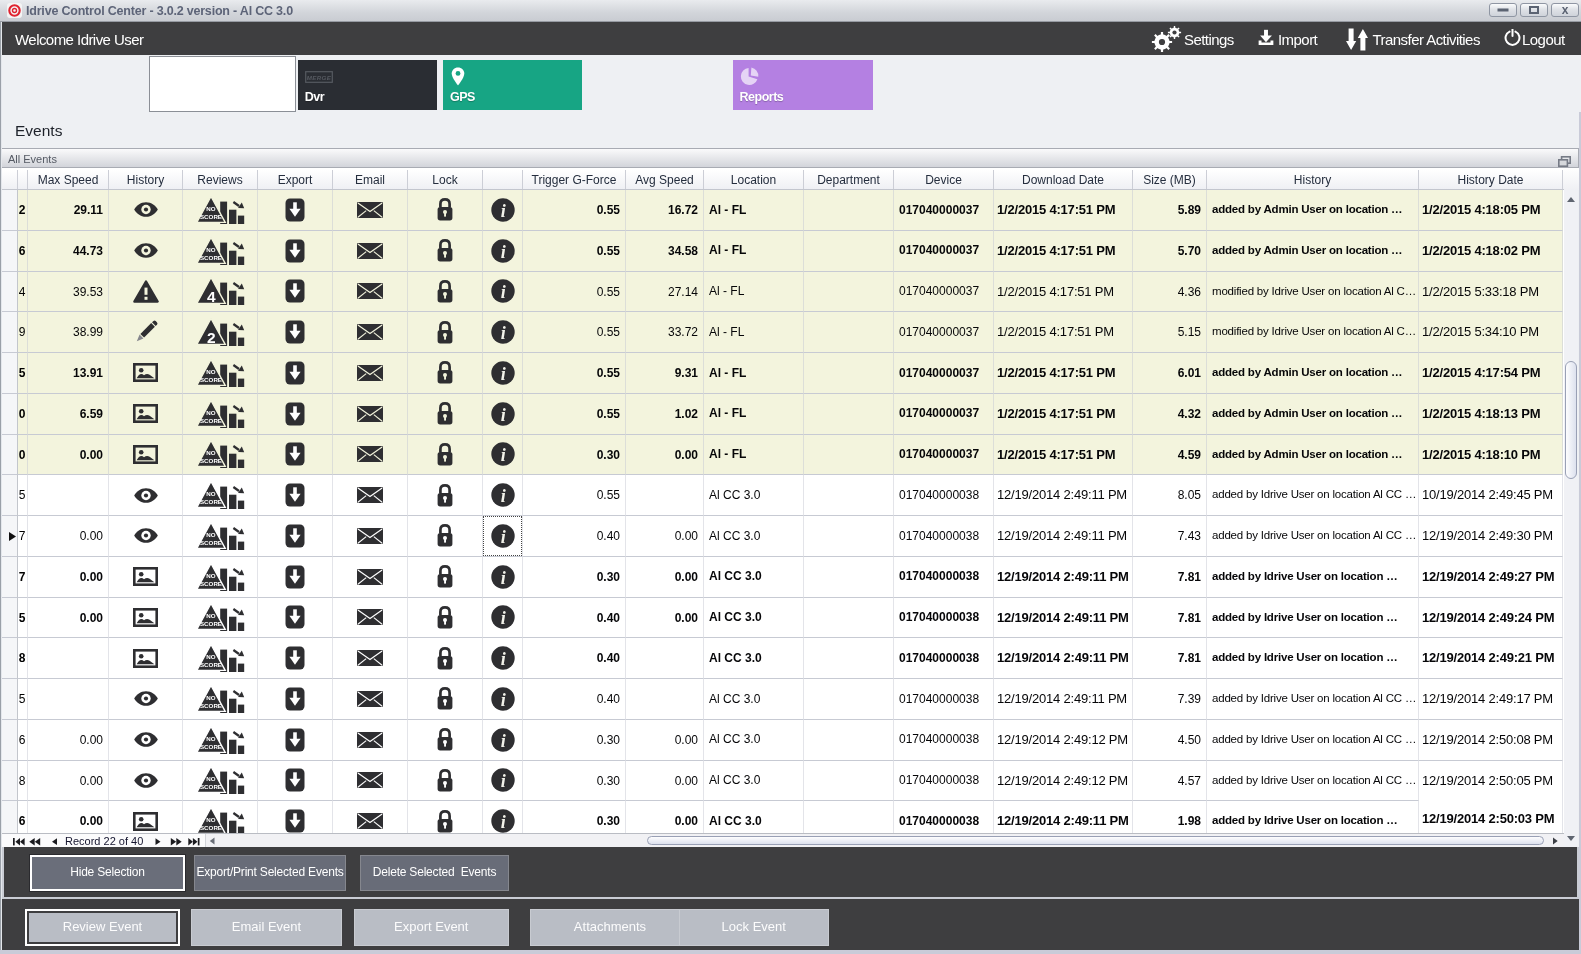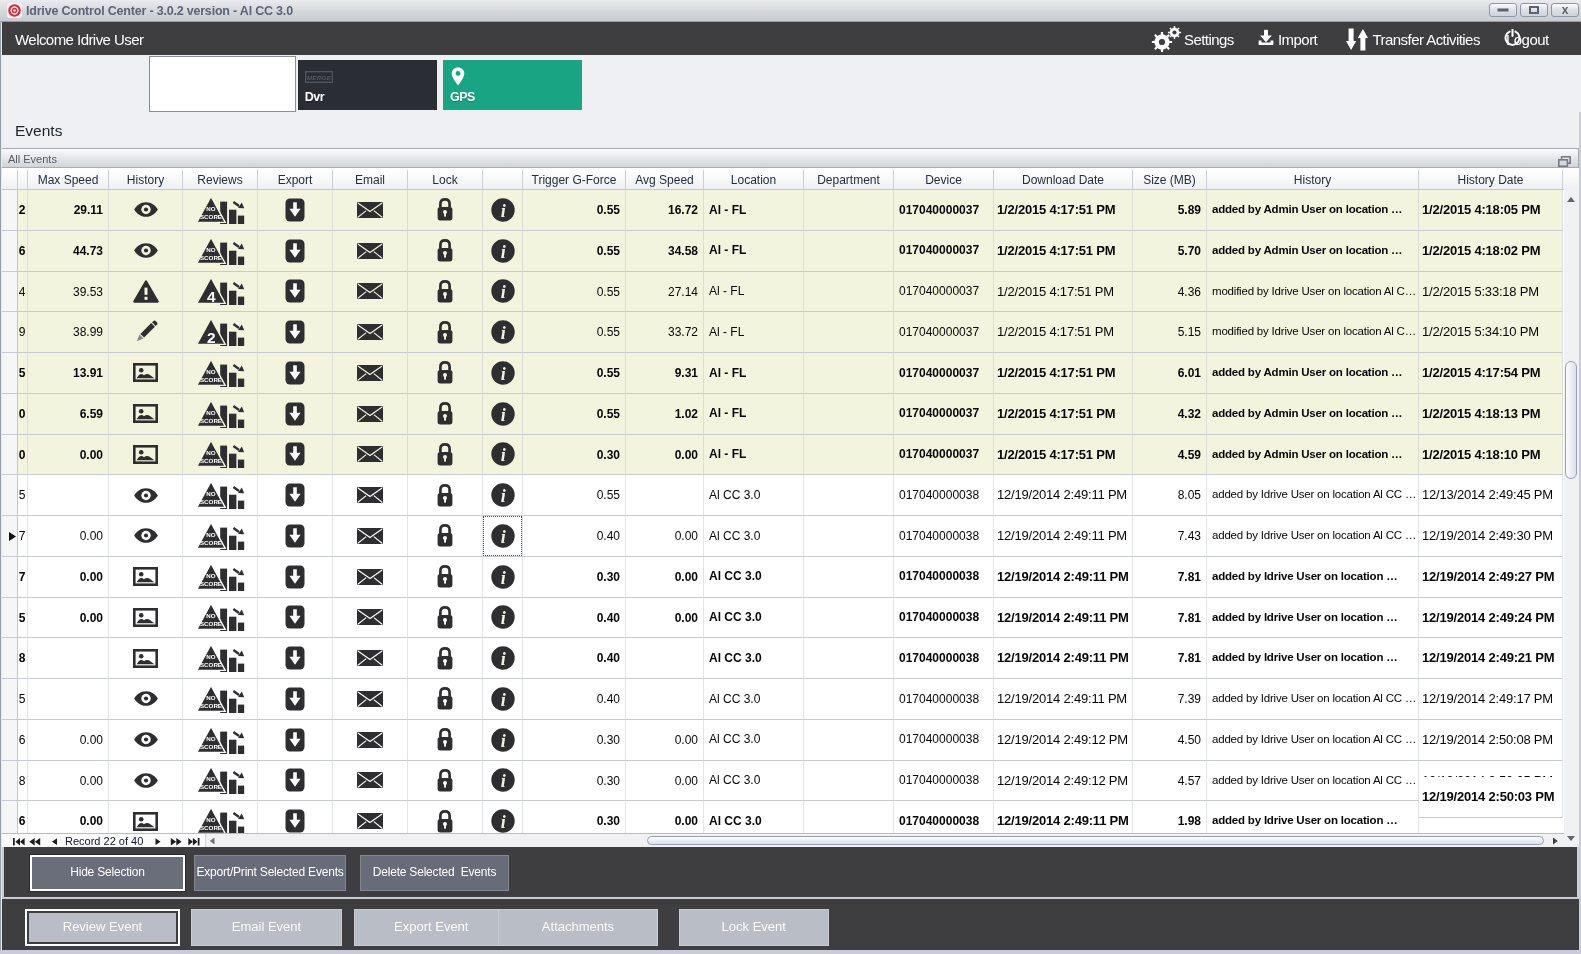--- a/index.html
+++ b/index.html
@@ -103,38 +103,47 @@
             <path d="M14.4 23.5 L19.4 23.5 L19.4 11 L22 11 L16.9 2 L11.8 11 L14.4 11 Z"></path>
           </g>
         </svg></span>
       <span class="lbl" style="left:26.5px">Transfer Activities</span>
     </div>
   <div class="menuitem" style="left:1504px">
       <span style="position:absolute;top:7px"><svg width="17" height="17" viewBox="0 0 22 22">
           <path d="M7.2 3.4 A9 9 0 1 0 14.8 3.4" stroke="#fff" stroke-width="2.6" fill="none" stroke-linecap="round"></path>
           <line x1="11" y1="0.5" x2="11" y2="9" stroke="#fff" stroke-width="2.6" stroke-linecap="round"></line>
         </svg></span>
-      <span class="lbl" style="left:2px">Logout</span>
+      <span class="lbl" style="left:18px">Logout</span>
     </div>
 </div>
 <div id="tabs">
   <div id="selwrap"></div>
   <div class="tab" style="left:443px;width:139px;background:#17a584">
       <span class="tic"><svg width="14" height="19" viewBox="0 0 14 19">
           <path d="M7 0.5 C10.6 0.5 13.3 3.2 13.3 6.6 C13.3 11 7 18.5 7 18.5 C7 18.5 0.7 11 0.7 6.6 C0.7 3.2 3.4 0.5 7 0.5 Z" fill="#fff"></path>
           <circle cx="7" cy="6.4" r="2.4" fill="#17a584"></circle>
         </svg></span>
       <span class="lbl">GPS</span>
     </div>
   <div class="tab" style="left:297.8px;width:139.7px;background:#2a2d33">
       <span class="tic" style="top:9px"><svg width="28" height="12" viewBox="0 0 28 12">
           <rect x="0.7" y="0.7" width="26.6" height="10.6" fill="none" stroke="#565a61" stroke-width="1.2"></rect>
           <text x="14" y="8.6" text-anchor="middle" font-family="Liberation Sans" font-size="6.2" font-style="italic" font-weight="bold" fill="#565a61" letter-spacing="0.4">MERGE</text>
         </svg></span>
       <span class="lbl">Dvr</span>
+    </div>
+  <div class="tab" style="left:732.6px;width:140.4px;background:#b480e2">
+      <span class="tic"><svg width="20" height="20" viewBox="0 0 20 20">
+          <g fill="rgba(255,255,255,0.66)">
+            <path d="M8.6 1 A8.5 8.5 0 1 0 17.4 12.2 L8.6 9.5 Z"></path>
+            <path d="M11.4 0.6 A8.6 8.6 0 0 1 18.3 9.7 L10.8 8.6 Z"></path>
+          </g>
+        </svg></span>
+      <span class="lbl">Reports</span>
     </div>
 </div>
 <div id="eventstitle">Events</div>
 <div id="allevents">
     <span class="t">All Events</span>
     <span style="position:absolute;right:7px;top:4px"><svg width="13" height="11" viewBox="0 0 13 11">
         <g fill="none" stroke="#767b86" stroke-width="1.6">
           <rect x="3.6" y="0.8" width="8.6" height="6.4"></rect>
           <rect x="0.8" y="3.8" width="8.6" height="6.4" fill="#d6d8dc"></rect>
         </g>
@@ -886,21 +895,21 @@
     <div class="c wht" style="left:994px;top:307.25px;width:139px;height:40.75px">
       <span class="txt2 ">12/19/2014 2:49:11 PM</span>
     </div>
     <div class="c wht" style="left:1133px;top:307.25px;width:74px;height:40.75px">
       <span class="num ">8.05</span>
     </div>
     <div class="c wht" style="left:1207px;top:307.25px;width:212px;height:40.75px">
       <span class="txth ">added by Idrive User on location Al CC …</span>
     </div>
     <div class="c wht" style="left:1419px;top:307.25px;width:144px;height:40.75px">
-      <span class="txt2 ">12/13/2014 2:49:45 PM</span>
+      <span class="txt2 ">10/19/2014 2:49:45 PM</span>
     </div>
 <div class="c rh" style="left:2px;top:348.0px;width:16px;height:40.75px">
       <svg width="7" height="9" viewBox="0 0 7 9" style="position:absolute;left:6.5px;top:16px">
         <path d="M0 0 L7 4.5 L0 9 Z" fill="#111"></path>
       </svg>
     </div>
     <div class="c dg  wht" style="left:18px;top:348.0px;width:10px;height:40.75px">
       <span style="position:absolute;right:1.5px;top:13px">7</span>
     </div>
     <div class="c wht" style="left:28px;top:348.0px;width:81px;height:40.75px">
@@ -1626,21 +1635,21 @@
     </div>
     <div class="c wht" style="left:994px;top:633.25px;width:139px;height:40.75px">
       <span class="txt2 b">12/19/2014 2:49:11 PM</span>
     </div>
     <div class="c wht" style="left:1133px;top:633.25px;width:74px;height:40.75px">
       <span class="num b">1.98</span>
     </div>
     <div class="c wht" style="left:1207px;top:633.25px;width:212px;height:40.75px">
       <span class="txth b">added by Idrive User on location …</span>
     </div>
-    <div class="c wht" style="left:1419px;top:609px;width:144px;height:40.75px">
+    <div class="c wht" style="left:1419px;top:631px;width:144px;height:40.75px">
       <span class="txt2 b">12/19/2014 2:50:03 PM</span>
     </div>
 </div>
 <div id="vcorner"></div>
 <div id="vscroll">
   <svg width="14" height="657" viewBox="0 0 14 657">
       <path d="M3 12 L11 12 L7 7 Z" fill="#5f6570"></path>
       <path d="M3 646 L11 646 L7 651 Z" fill="#5f6570"></path>
     </svg>
   <div id="vthumb"></div>
@@ -1670,18 +1679,18 @@
 </div>
 <div id="panel1">
   <div class="btn1 hl" style="left:26px;width:155px">Hide Selection</div>
   <div class="btn1" style="left:190px;width:152px">Export/Print Selected Events</div>
   <div class="btn1" style="left:356px;width:149px">Delete Selected&nbsp; Events</div>
 </div>
 <div id="panel2">
   <div class="btn2 hl" style="left:23px;width:155px">Review Event</div>
   <div class="btn2" style="left:189px;width:151px">Email Event</div>
   <div class="btn2" style="left:351.5px;width:155.5px">Export Event</div>
-  <div class="btn2" style="left:496px;width:160px">Attachments</div>
+  <div class="btn2" style="left:528px;width:160px">Attachments</div>
   <div class="btn2" style="left:676.5px;width:150.5px">Lock Event</div>
 </div>
 <div id="bstrip"></div>
 <div id="lframe"></div>
 <div id="rframe"></div>
 
 </body></html>

